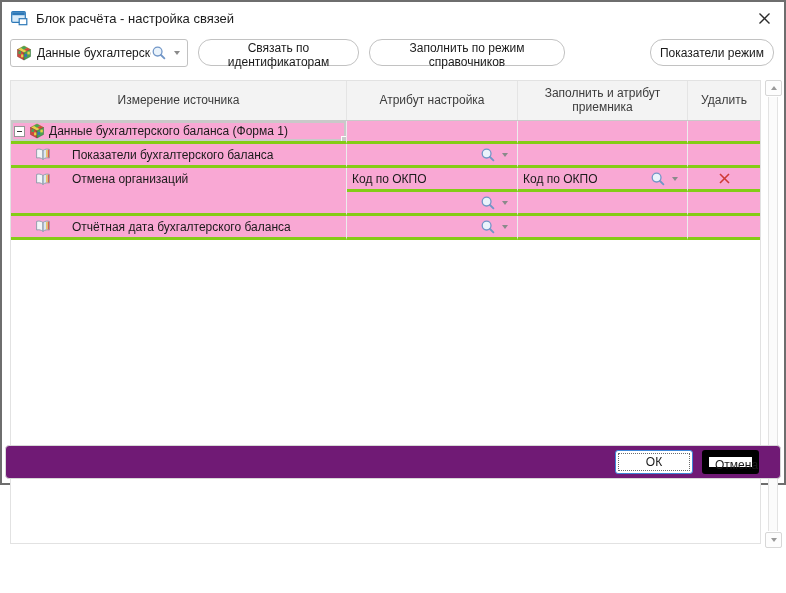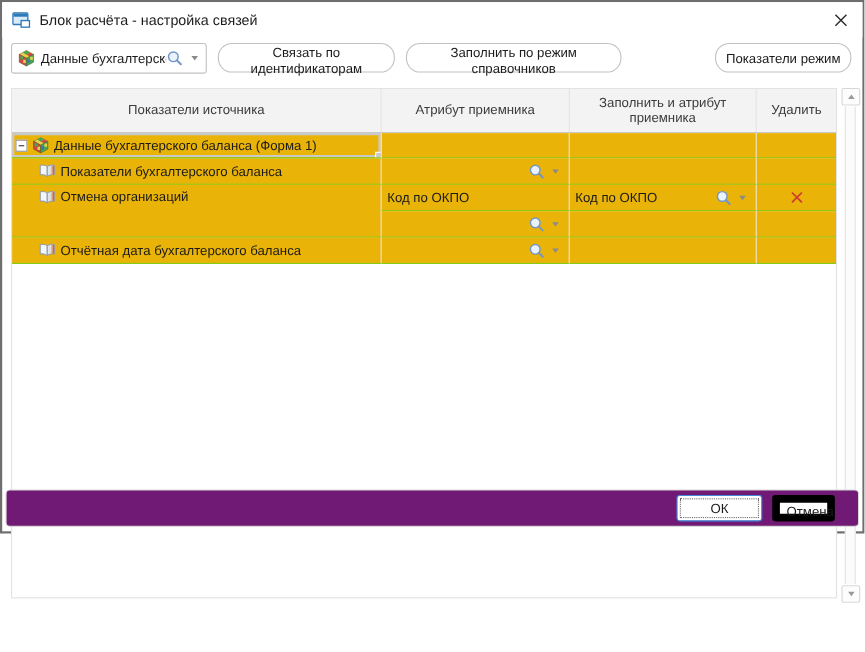--- a/index.html
+++ b/index.html
@@ -21,26 +21,26 @@
   .btn-adv{right:10px;width:124px;}
 
   .caret{width:0;height:0;border-left:3.5px solid transparent;border-right:3.5px solid transparent;border-top:4px solid #8a8a8a;display:inline-block;}
 
   
   .grid{position:absolute;left:8px;top:78px;width:751px;height:464px;box-sizing:border-box;border:1px solid #e2e2e2;background:#fff;}
   .ghead{display:grid;grid-template-columns:336px 171px 170px 1fr;height:40px;background:#f3f3f3;border-bottom:1px solid #c9c9c9;box-sizing:border-box;}
   .ghead .hcell{display:flex;align-items:center;justify-content:center;text-align:center;font-size:12px;color:#3c3c3c;border-right:1px solid #e4e4e4;line-height:1.15;padding:0 4px;box-sizing:border-box;}
   .ghead .hcell:last-child{border-right:none;}
   .gbody{display:grid;grid-template-columns:336px 171px 170px 1fr;grid-template-rows:23px 24px 24px 24px 24px;}
-  .gcell{box-sizing:border-box;border-right:1px solid #ececec;border-bottom:1px solid #84cc16;display:flex;align-items:center;font-size:12px;color:#1b1b1b;padding:0 4px;overflow:hidden;white-space:nowrap;background:#eab308;}
+  .gcell{box-sizing:border-box;border-right:1px solid #ececec;border-bottom:3px solid #84cc16;display:flex;align-items:center;font-size:12px;color:#1b1b1b;padding:0 4px;overflow:hidden;white-space:nowrap;background:#f9a8d4;}
   .gcell.c4{border-right:none;justify-content:center;}
   .gcell.sel{box-shadow:inset 0 0 0 2px #c9c9c9;position:relative;}
   .sel-handle{position:absolute;right:-4px;bottom:-4px;width:7px;height:7px;background:#c9c9c9;border:1px solid #fdfdfd;z-index:3;}
   .tree-root{padding-left:3px;gap:4px;}
-  .tree-child{padding-left:24px;gap:4px;}
+  .tree-child{padding-left:24px;gap:21px;}
   .rowspan2{grid-row:3/5;align-items:flex-start;padding-top:4px;}
   .lookup-end{justify-content:flex-end;gap:6px;padding-right:9px;}
   .lookup-split{justify-content:space-between;padding-left:5px;padding-right:9px;}
   .lk{display:flex;align-items:center;gap:6px;}
   .expander{width:11px;height:11px;box-sizing:border-box;border:1px solid #949494;background:#fff;display:flex;align-items:center;justify-content:center;flex:0 0 auto;cursor:pointer;}
   .expander .minus{width:5px;height:1px;background:#3a3a3a;}
 
   
   .vscroll{position:absolute;left:762px;top:78px;width:19px;height:468px;}
   .scroll-btn{position:absolute;left:1px;width:17px;height:16px;box-sizing:border-box;border:1px solid #d7d7d7;border-radius:2px;background:#fdfdfd;display:flex;align-items:center;justify-content:center;cursor:pointer;}
@@ -104,22 +104,22 @@
       </span>
       <span class="caret"></span>
     </div>
     <button class="tb-btn btn-link">Связать по идентификаторам</button>
     <button class="tb-btn btn-fill">Заполнить по режим справочников</button>
     <button class="tb-btn btn-adv">Показатели режим</button>
   </div>
 
   <div class="grid">
     <div class="ghead">
-      <div class="hcell">Показатели источника</div>
-      <div class="hcell">Атрибут приемника</div>
+      <div class="hcell">Измерение источника</div>
+      <div class="hcell">Атрибут настройка</div>
       <div class="hcell">Заполнить и атрибут приемника</div>
       <div class="hcell">Удалить</div>
     </div>
     <div class="gbody">
 
       <div class="gcell tree-root sel" style="grid-row:1;grid-column:1;">
         <span class="expander">
             <span class="minus"></span>
           </span>
         <span>

